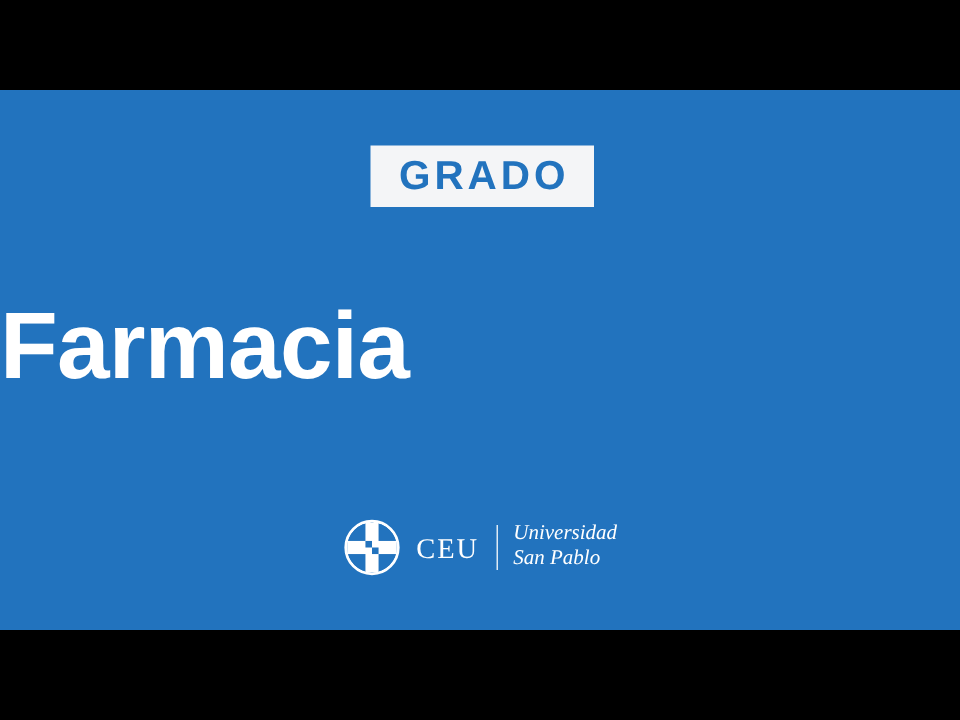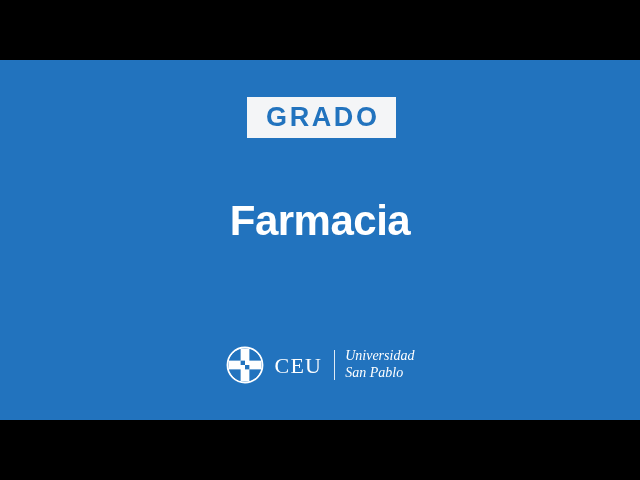--- a/index.html
+++ b/index.html
@@ -66,25 +66,25 @@
     text-indent: 2.6px;
     line-height: 1;
   }
 
   
   #program-title {
     position: absolute;
     left: 0;
     top: 140px;          
     width: 640px;
-    text-align: center;
+    text-align: left;
     color: #ffffff;
     font-family: "Liberation Sans", sans-serif;
     font-weight: bold;
-    font-size: 42px;
+    font-size: 63px;
     letter-spacing: -0.5px;
     line-height: 1;
   }
 
   
   #ceu-logo {
     position: absolute;
     left: 0;
     top: 282px;          
     width: 640px;
@@ -100,21 +100,21 @@
     height: 38px;
     flex: 0 0 38px;
     margin-right: 11px;
     display: block;
   }
 
   
   #ceu-wordmark {
     color: #ffffff;
     font-family: "Liberation Serif", serif;
-    font-size: 22px;
+    font-size: 19px;
     font-weight: normal;
     letter-spacing: 1.2px;
     line-height: 1;
     position: relative;
     top: 1px;
   }
 
   
   #ceu-divider {
     width: 1px;

